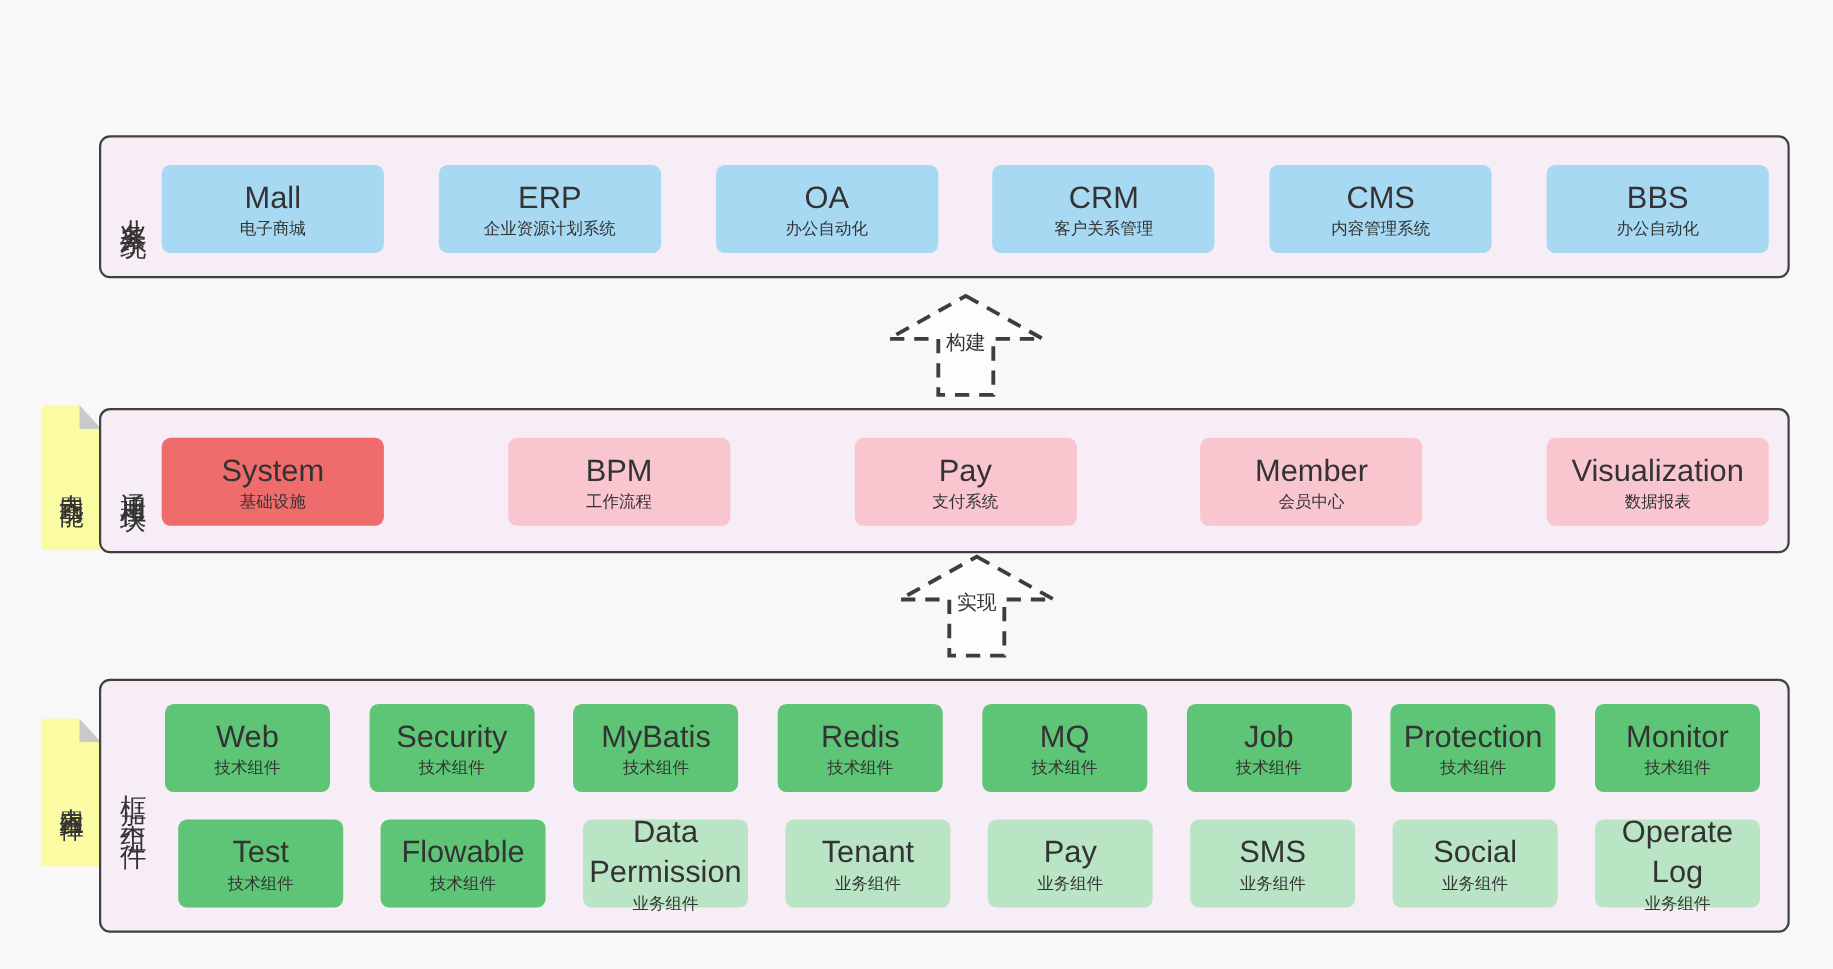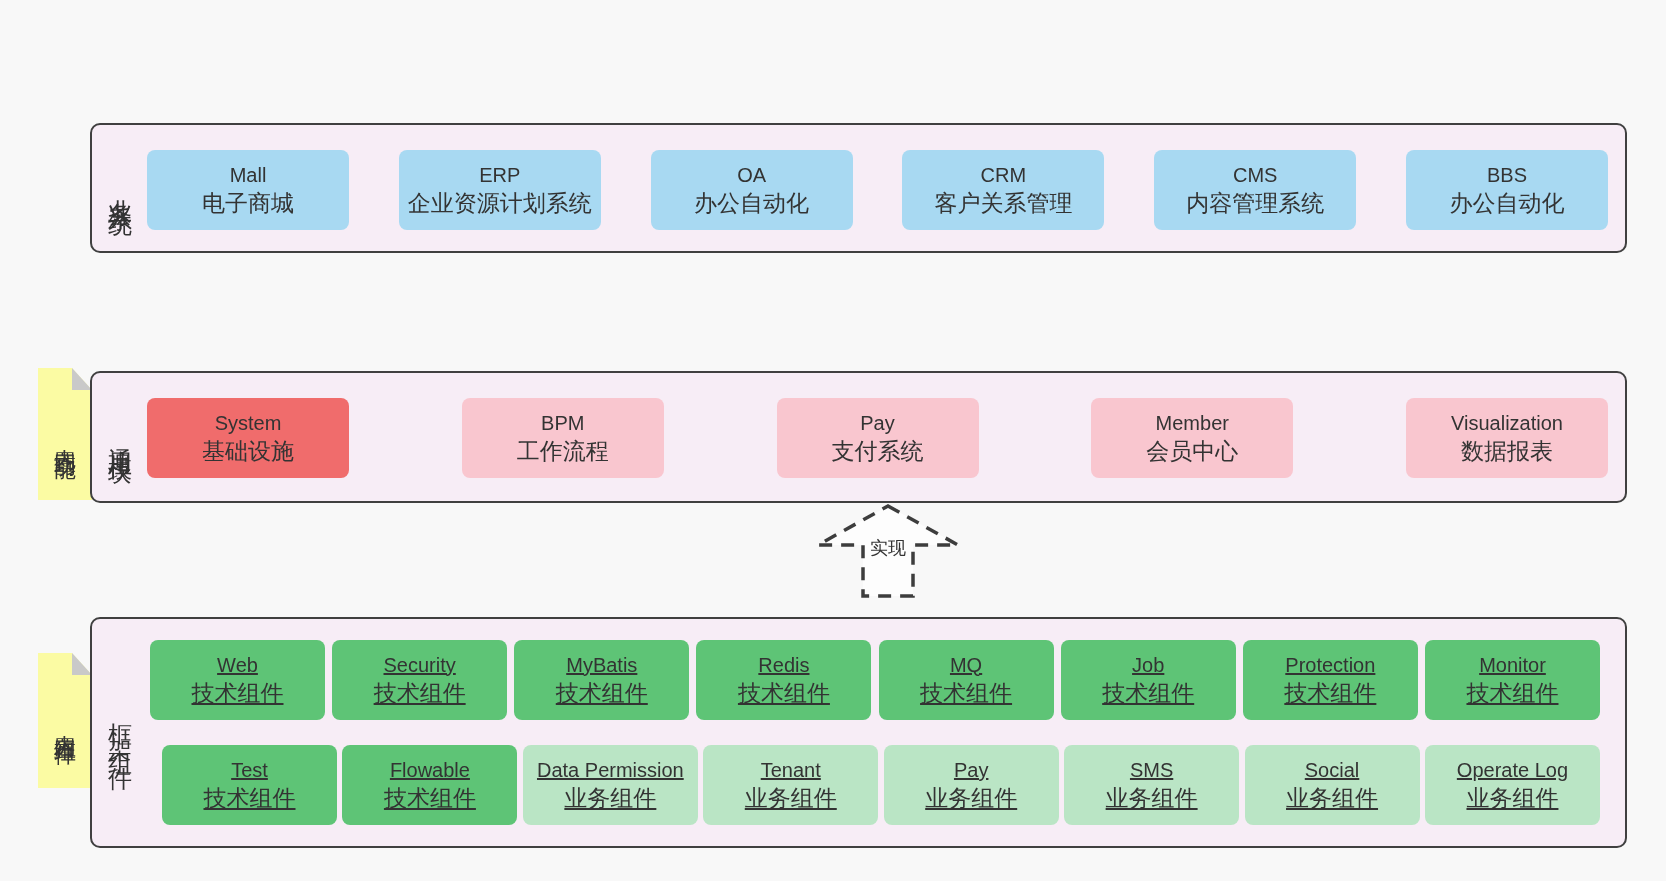--- a/index.html
+++ b/index.html
@@ -36,24 +36,24 @@
   .row-1 { top:25px; }
   #layer-components .row { left:58px; right:25px; }
   #layer-components .row-1 { top:21px; }
   #layer-components .row-2 { top:126px;margin-left:12px; }
 
   .node {
     height:80px; border-radius:8px; box-sizing:border-box;
     display:flex; flex-direction:column; justify-content:center; align-items:center;
     text-align:center; line-height:1.32; padding:2px 4px;
   }
-  .node .title    { font-size:20px; }
-  .node .subtitle { font-size:23px; }
+  .node .title    { font-size:28px; }
+  .node .subtitle { font-size:15px; }
   .w6 { width:202px; }
-  .w8 { width:175px;text-decoration:underline; }
+  .w8 { width:150px; }
   .blue        { background: var(--blue, #a8d9f2); }
   .red         { background: var(--red, #f06c6c); }
   .pink        { background: var(--pink, #f9c6cf); }
   .green       { background: var(--green, #5ec476); }
   .green-light { background: var(--green-light, #bae5c5); }
 
   
   .sticky { position:absolute; left:38px; width:54px; }
   #sticky-modules    { top:368px; height:132px; }
   #sticky-components { top:653px; height:135px; }
@@ -127,20 +127,26 @@
         <div class="title">CMS</div>
         <div class="subtitle">内容管理系统</div>
       </div>
       <div class="node w6 blue">
         <div class="title">BBS</div>
         <div class="subtitle">办公自动化</div>
       </div>
     </div>
   </div>
 
+  <div class="arrow" id="arrow-build">
+    <svg viewBox="0 0 150 96">
+      <polygon points="75,3 145,42 100,42 100,93 50,93 50,42 5,42"></polygon>
+    </svg>
+    <div class="arrow-label">构建</div>
+  </div>
 
   <div class="layer" id="layer-modules">
     <div class="layer-label">通用模块</div>
     <div class="row row-1">
       <div class="node w6 red">
         <div class="title">System</div>
         <div class="subtitle">基础设施</div>
       </div>
       <div class="node w6 pink">
         <div class="title">BPM</div>

